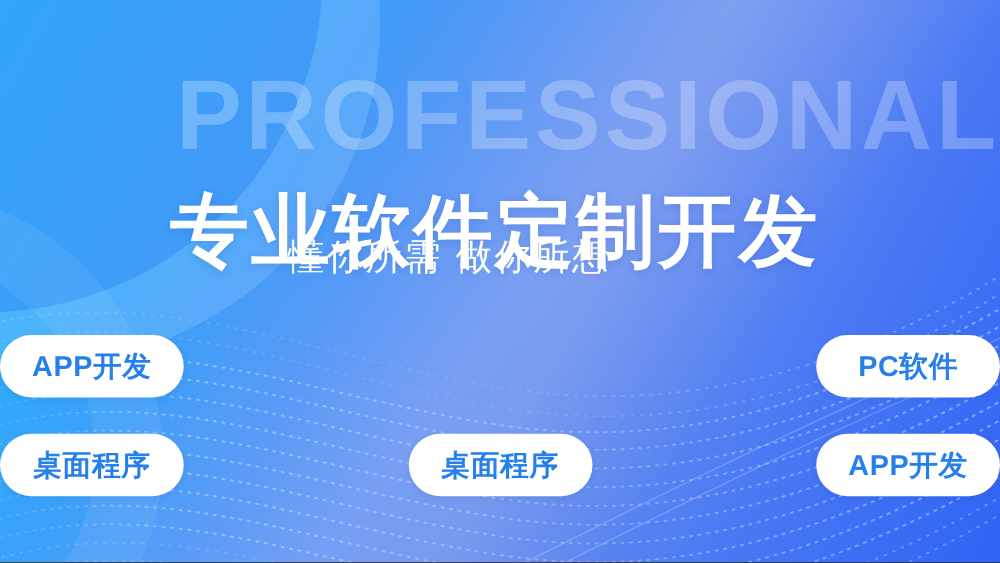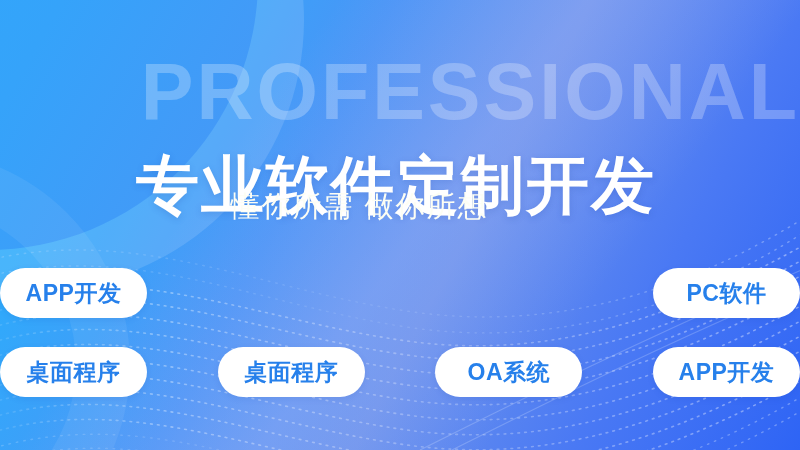--- a/index.html
+++ b/index.html
@@ -220,22 +220,19 @@
     </div>
 
     <div class="pill-row">
       <div class="pill">
         <span>桌面程序</span>
       </div>
       <div class="pill">
         <span>桌面程序</span>
       </div>
       <div class="pill">
-        <span>OA系统</span>
-      </div>
-      <div class="pill">
         <span>APP开发</span>
       </div>
     </div>
 
   </div>
 
 </div>
 
 </body></html>

